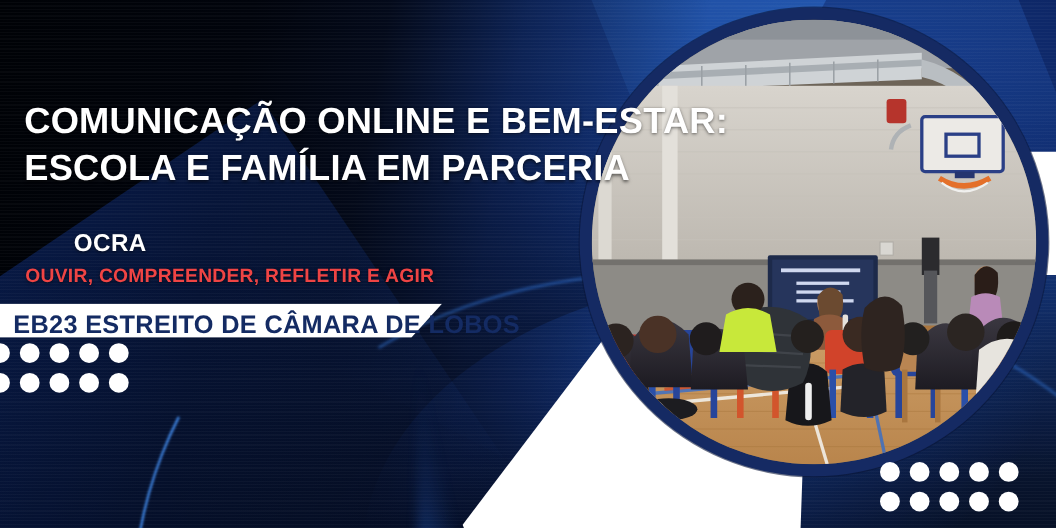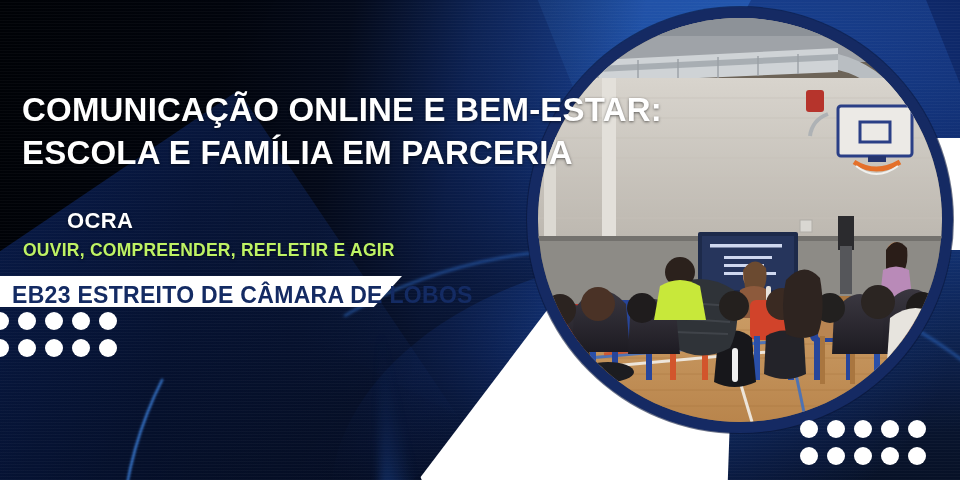--- a/index.html
+++ b/index.html
@@ -177,21 +177,21 @@
     font-size: 22px;
     font-weight: 700;
     letter-spacing: 0.4px;
     line-height: 30px;
     text-shadow: 0 1px 3px rgba(0,0,0,0.55);
     margin-left: 44px;
   }
   .ocra-sub {
     position: absolute;
     left: 23px; top: 240px;
-    color: #bef264;
+    color: #ef4444;
     font-size: 17.5px;
     font-weight: 700;
     letter-spacing: 0.25px;
     text-shadow: 0 1px 3px rgba(0,0,0,0.55);
     white-space: nowrap;
   }
 
   
   .school-banner {
     position: absolute;

